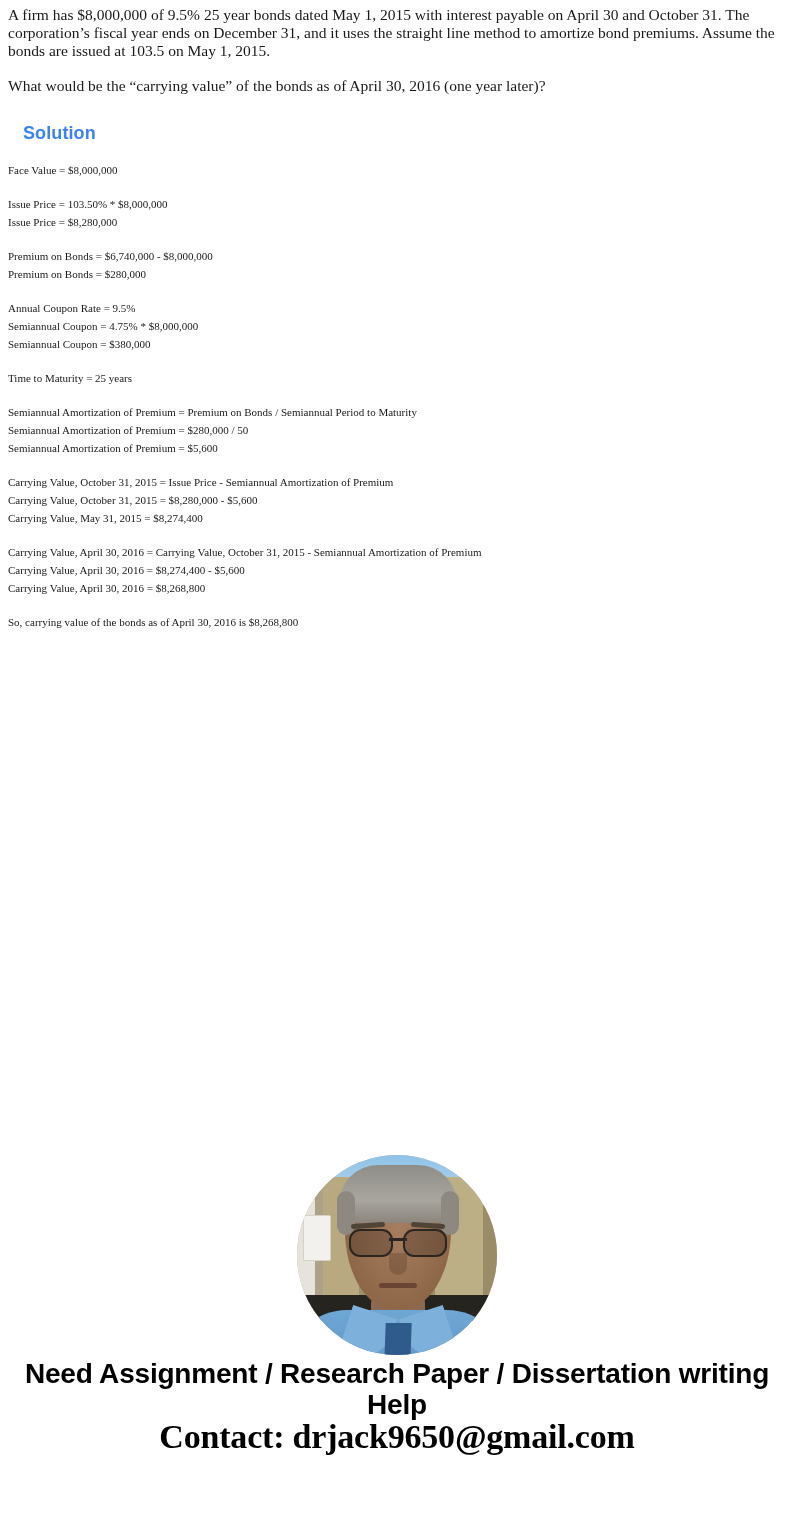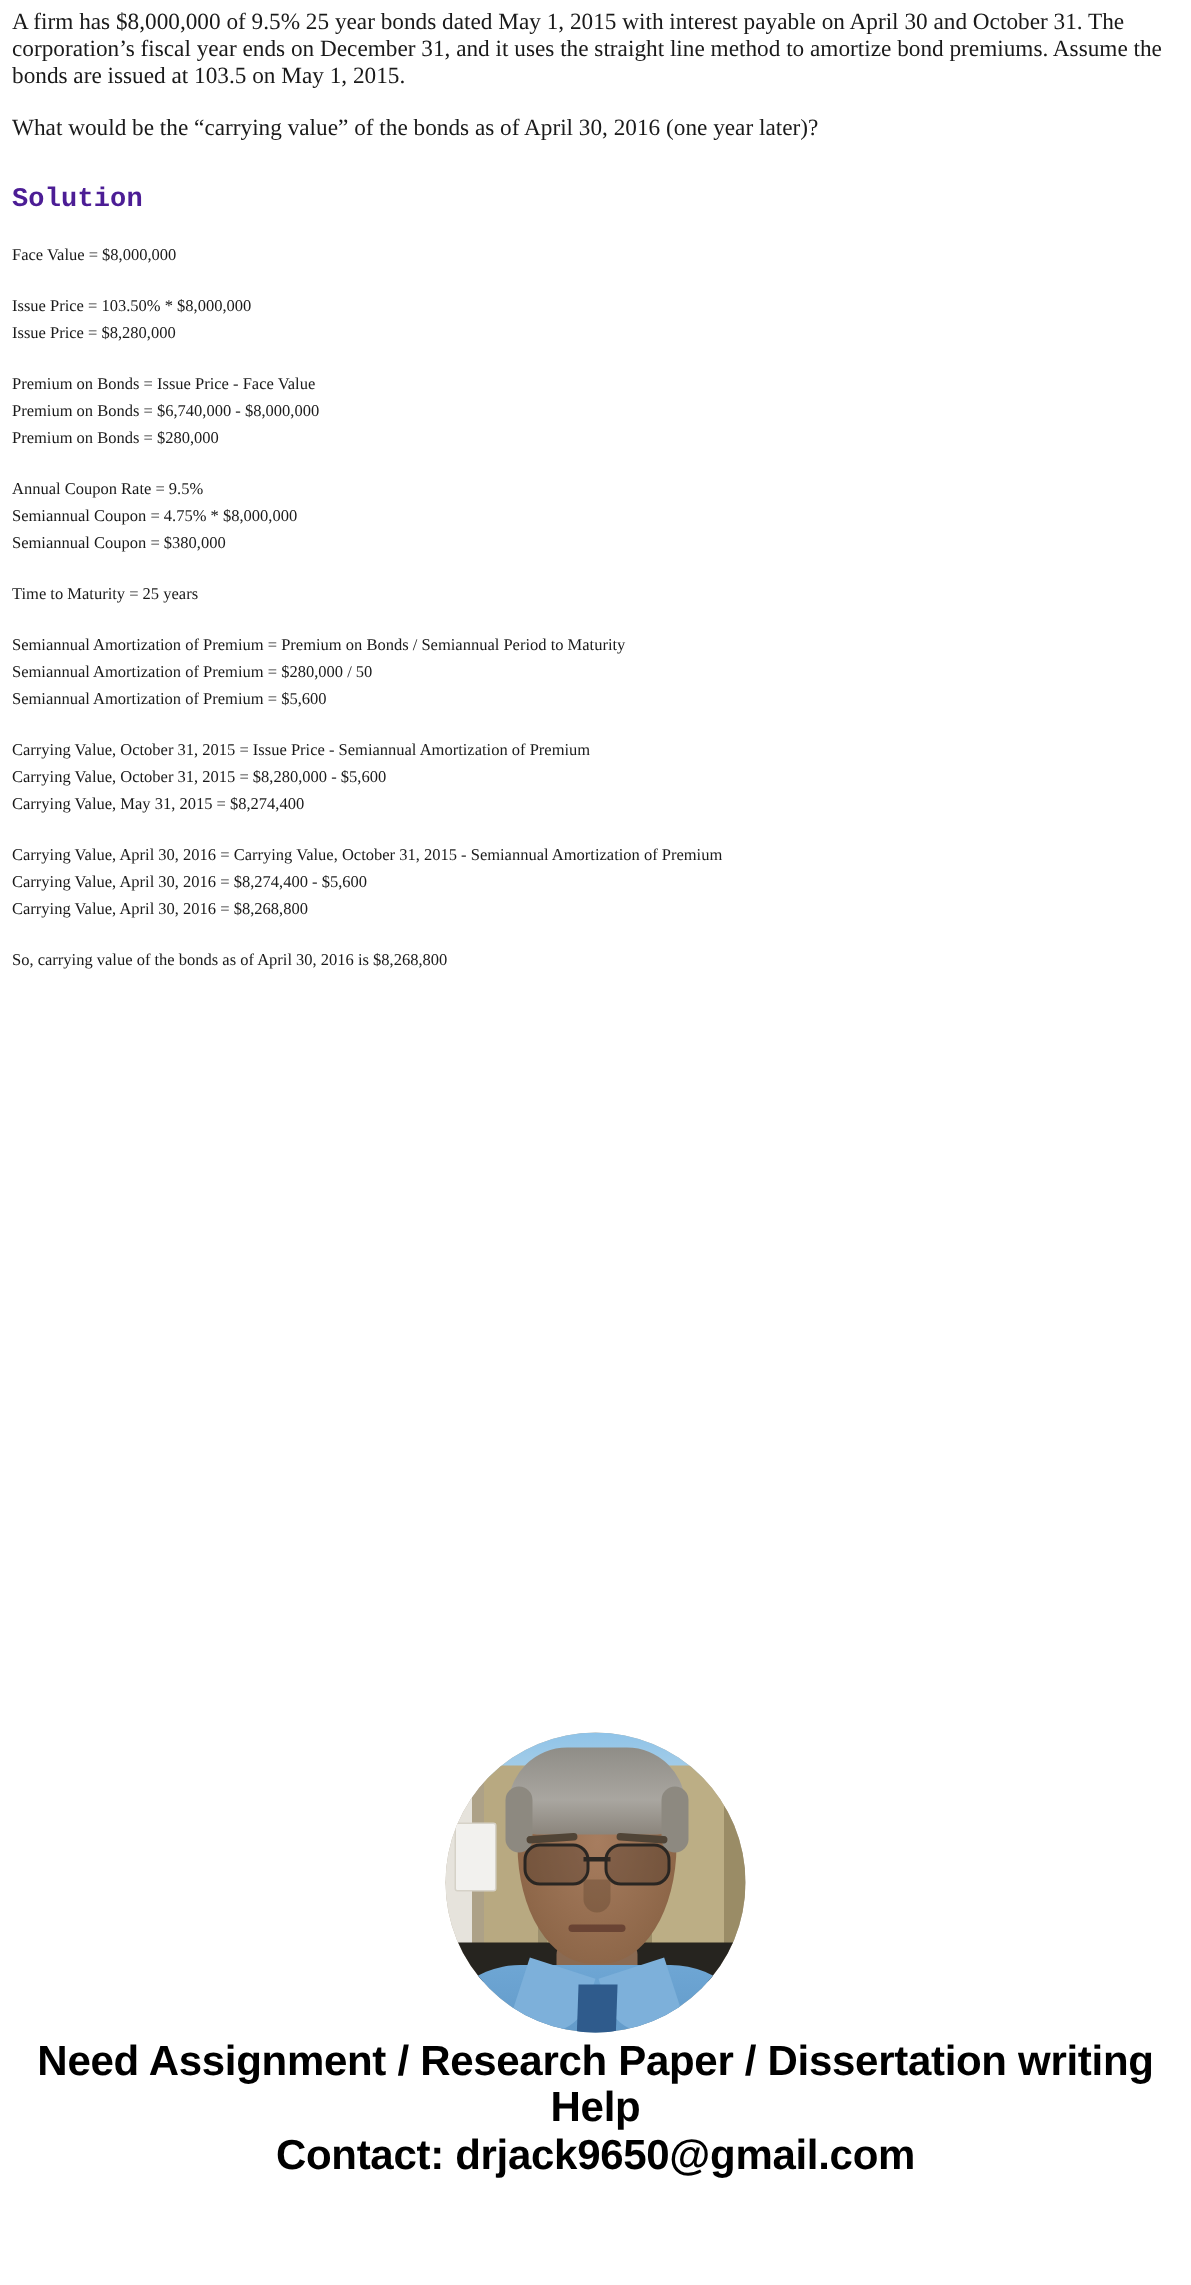--- a/index.html
+++ b/index.html
@@ -32,26 +32,26 @@
     color: #1a1a1a;
     margin: 0 0 17px 0;
     max-width: 775px;
     text-align: left;
   }
   .para.question {
     margin-bottom: 28px;
   }
 
   h2.solution-heading {
-    font-family: Liberation Mono, monospace;
+    font-family: Liberation Sans, sans-serif;
     font-size: 18px;
     line-height: 20px;
     font-weight: bold;
-    margin: 0 0 18px 0;
-    color: #4c1d95;
+    margin: 0 0 18px 15px;
+    color: #3b82f6;
     letter-spacing: 0.1px;
   }
 
   .calc-block {
     margin: 0 0 16px 0;
   }
   .calc-line {
     font-family: "Liberation Serif", "DejaVu Serif", serif;
     font-size: 11px;
     line-height: 18px;
@@ -220,24 +220,25 @@
     font-weight: bold;
     color: #000000;
   }
   .footer-line1 {
     font-size: 28px;
     line-height: 31px;
     letter-spacing: -0.2px;
     padding: 0 24px;
   }
   .footer-line2 {
-    font-size: 28px;
+    font-size: 34px;
     line-height: 31px;
     letter-spacing: -0.2px;
     margin-top: 1px;
+    font-family: Liberation Serif, serif;
   }
 </style>
 </head>
 <body>
 
 <div class="page">
 
   <p class="para">A firm has $8,000,000 of 9.5% 25 year bonds dated May 1, 2015 with interest payable on April 30 and October 31. The corporation’s fiscal year ends on December 31, and it uses the straight line method to amortize bond premiums. Assume the bonds are issued at 103.5 on May 1, 2015.</p>
 
   <p class="para question">What would be the “carrying value” of the bonds as of April 30, 2016 (one year later)?</p>
@@ -247,21 +248,20 @@
   <div class="calc-block">
     <div class="calc-line">Face Value = $8,000,000</div>
   </div>
 
   <div class="calc-block">
     <div class="calc-line">Issue Price = 103.50% * $8,000,000</div>
     <div class="calc-line">Issue Price = $8,280,000</div>
   </div>
 
   <div class="calc-block">
-    <div class="calc-line">Premium on Bonds = Issue Price - Face Value</div>
     <div class="calc-line">Premium on Bonds = $6,740,000 - $8,000,000</div>
     <div class="calc-line">Premium on Bonds = $280,000</div>
   </div>
 
   <div class="calc-block">
     <div class="calc-line">Annual Coupon Rate = 9.5%</div>
     <div class="calc-line">Semiannual Coupon = 4.75% * $8,000,000</div>
     <div class="calc-line">Semiannual Coupon = $380,000</div>
   </div>
 

